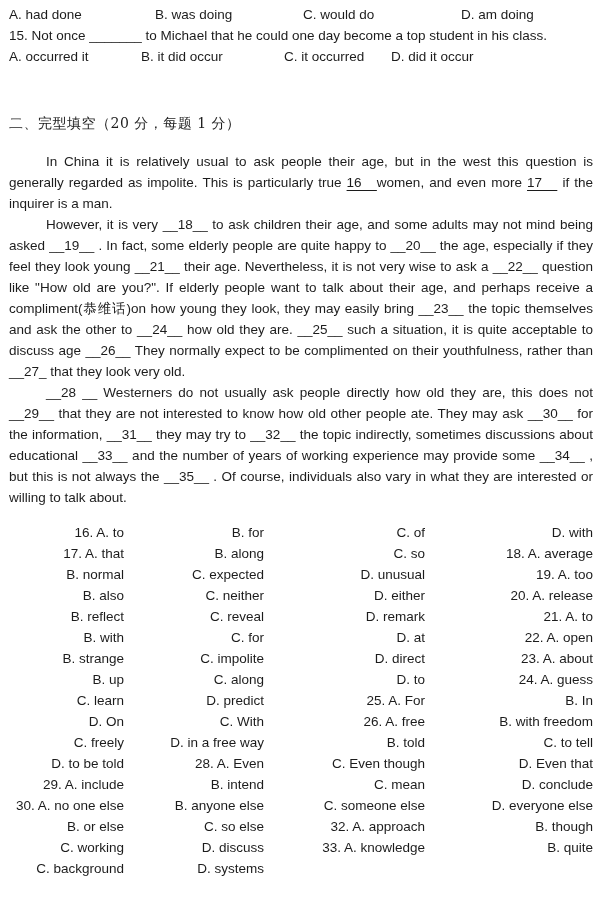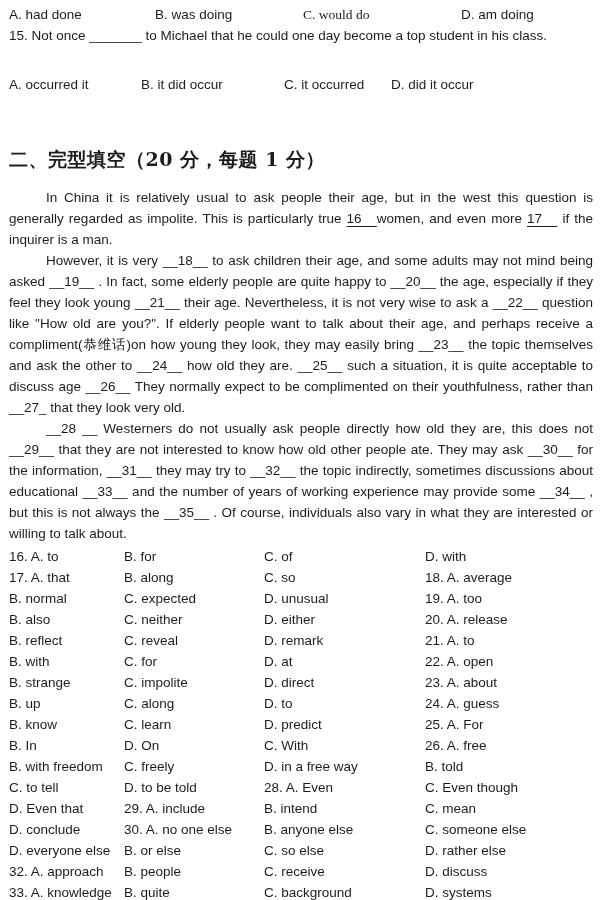--- a/index.html
+++ b/index.html
@@ -9,58 +9,59 @@
     height: 900px;
     overflow: hidden;
     background: #ffffff;
     color: #1c1c1c;
     font-family: "Liberation Sans", sans-serif;
     font-size: 13.5px;
   }
   .page { padding: 4px 9px 0 9px; }
 
   
-  .opt-row { display: flex; line-height: 21px; white-space: nowrap; align-items: flex-end; }
+  .opt-row { display: flex; line-height: 21px; white-space: nowrap; }
   .row-q14 .cell-0 { width: 146px; }
   .row-q14 .cell-1 { width: 148px; }
-  .row-q14 .cell-2 { width: 158px; font-family: Liberation Serif, serif; }
-  .row-q15 .cell-0 { width: 132px; margin-top: 28px; }
+  .row-q14 .cell-2 { width: 158px; }
+  .row-q15 .cell-0 { width: 132px; }
   .row-q15 .cell-1 { width: 143px; }
   .row-q15 .cell-2 { width: 107px; }
   .opt-row .cell-3 { flex: 1; }
 
   .qline { line-height: 21px; white-space: nowrap; }
 
   .spacer { height: 42px; }
 
   .section-title {
     font-family: "DejaVu Serif", "Liberation Serif", serif;
-    font-size: 19px;
-    font-weight: bold;
+    font-size: 14px;
+    font-weight: normal;
     line-height: 28px;
-    margin: 8px 0 14px 0;
+    margin: 0 0 14px 0;
     letter-spacing: 0.5px;
   }
 
   .passage p {
     margin: 0;
     text-align: justify;
     text-indent: 37px;
     line-height: 21px;
   }
   .passage u {
     text-decoration: underline;
     text-underline-offset: 3px;
   }
 
   .options-grid {
     display: grid;
     grid-template-columns: 115px 140px 161px 1fr;
     line-height: 21px;
-    margin-top: 2px;
+    margin-top: 14px;
+    text-align: right;
   }
   .options-grid .ocell { white-space: nowrap; overflow: hidden; }
 </style>
 </head>
 <body>
 
 <div class="page">
 
   <div class="opt-row row-q14">
       <span class="cell-0">A. had done</span>
@@ -114,21 +115,20 @@
       <span class="ocell">D. at</span>
       <span class="ocell">22. A. open</span>
       <span class="ocell">B. strange</span>
       <span class="ocell">C. impolite</span>
       <span class="ocell">D. direct</span>
       <span class="ocell">23. A. about</span>
       <span class="ocell">B. up</span>
       <span class="ocell">C. along</span>
       <span class="ocell">D. to</span>
       <span class="ocell">24. A. guess</span>
-      <span class="ocell">B. know</span>
       <span class="ocell">C. learn</span>
       <span class="ocell">D. predict</span>
       <span class="ocell">25. A. For</span>
       <span class="ocell">B. In</span>
       <span class="ocell">D. On</span>
       <span class="ocell">C. With</span>
       <span class="ocell">26. A. free</span>
       <span class="ocell">B. with freedom</span>
       <span class="ocell">C. freely</span>
       <span class="ocell">D. in a free way</span>
@@ -141,24 +141,23 @@
       <span class="ocell">29. A. include</span>
       <span class="ocell">B. intend</span>
       <span class="ocell">C. mean</span>
       <span class="ocell">D. conclude</span>
       <span class="ocell">30. A. no one else</span>
       <span class="ocell">B. anyone else</span>
       <span class="ocell">C. someone else</span>
       <span class="ocell">D. everyone else</span>
       <span class="ocell">B. or else</span>
       <span class="ocell">C. so else</span>
-      <span class="ocell">D. rather else</span>
       <span class="ocell">32. A. approach</span>
-      <span class="ocell">B. people</span>
-      <span class="ocell">C. receive</span>
+      <span class="ocell">B. though</span>
+      <span class="ocell">C. working</span>
       <span class="ocell">D. discuss</span>
       <span class="ocell">33. A. knowledge</span>
       <span class="ocell">B. quite</span>
       <span class="ocell">C. background</span>
       <span class="ocell">D. systems</span>
     </div>
 
 </div>
 
 </body></html>

